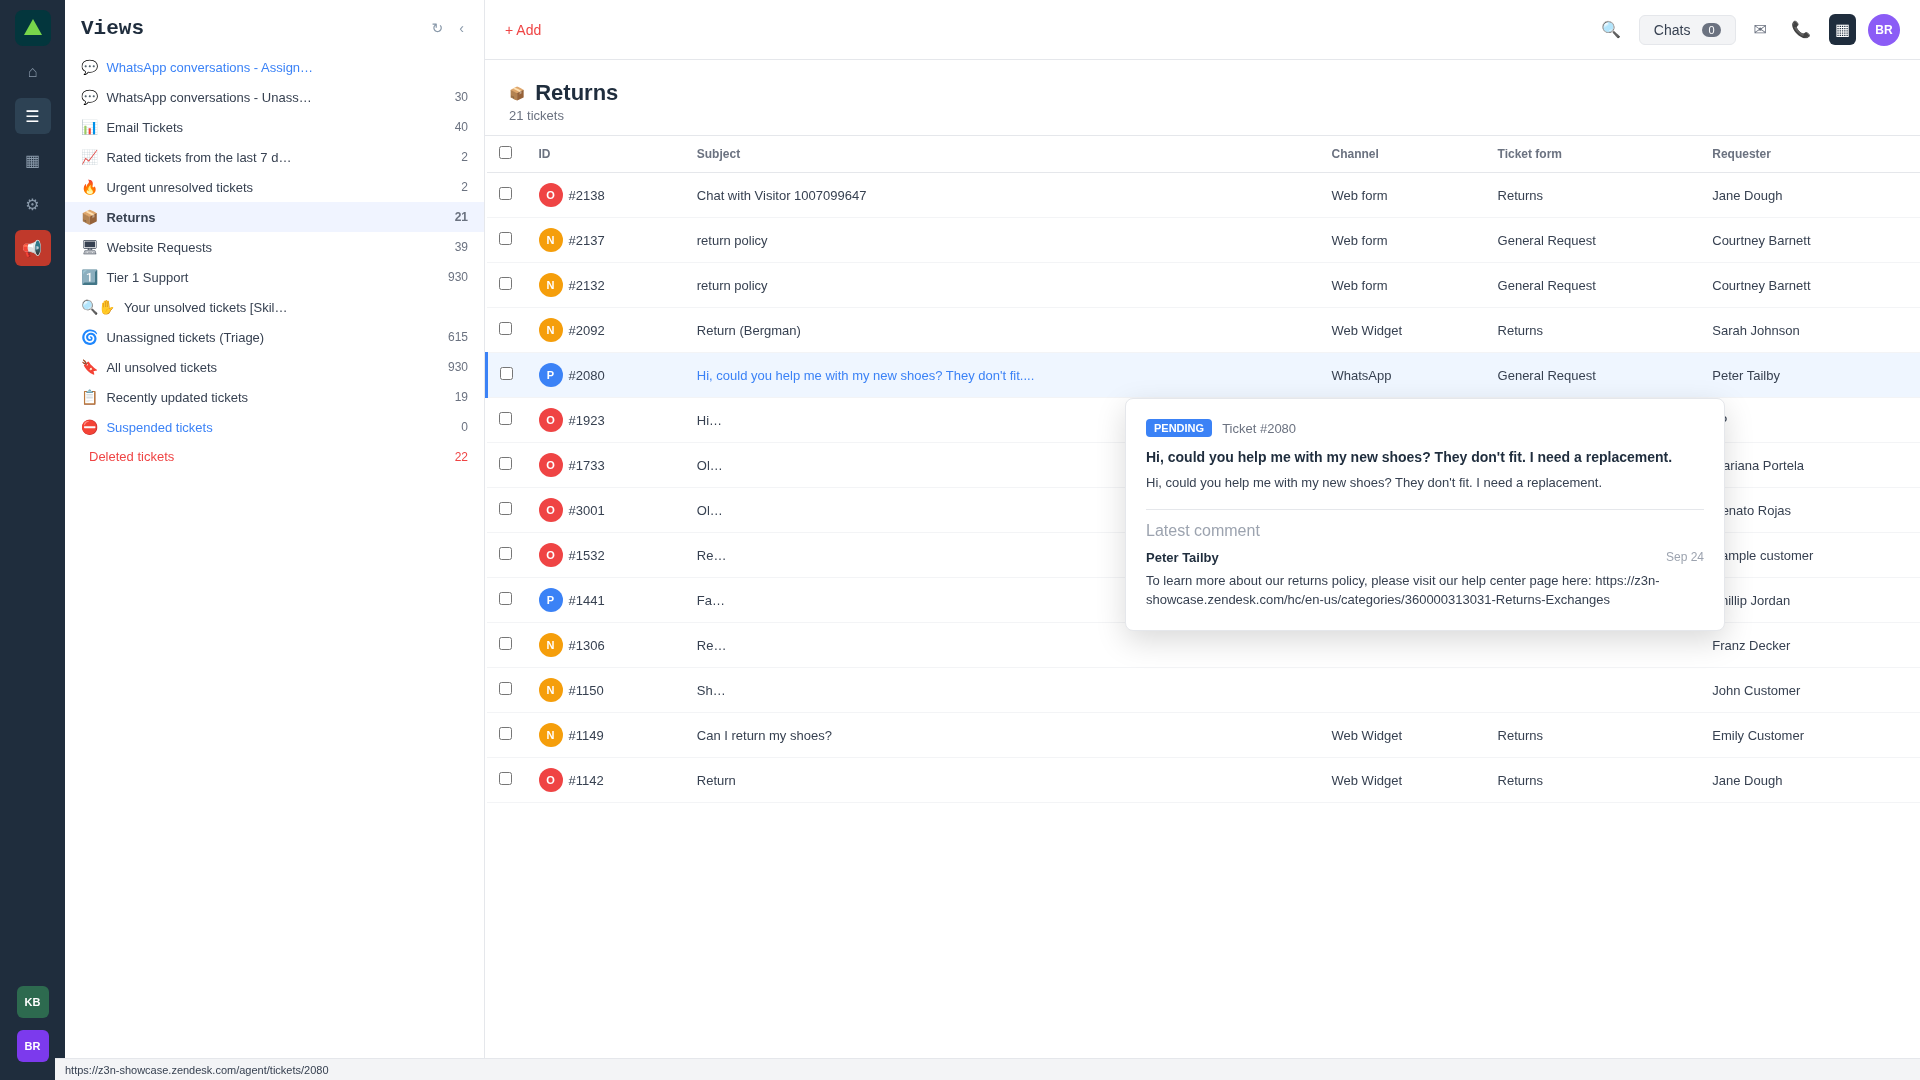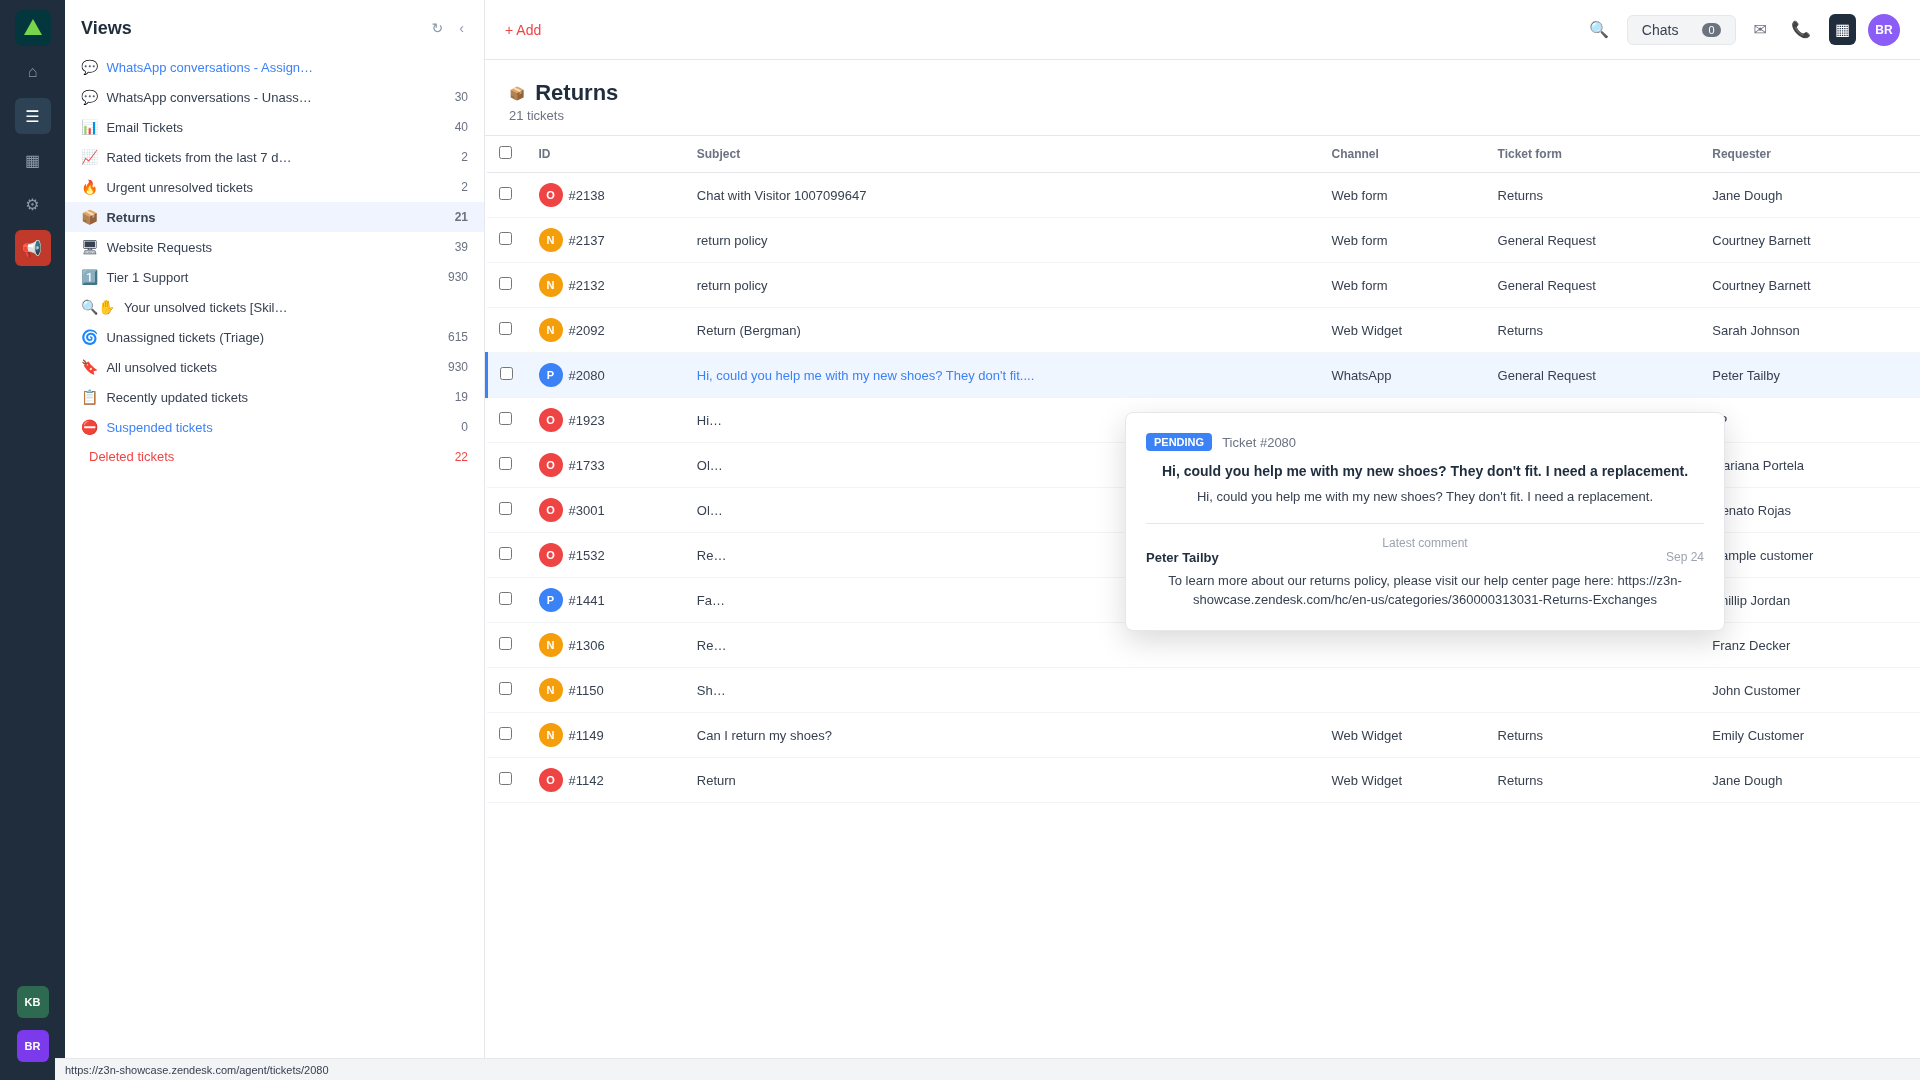--- a/index.html
+++ b/index.html
@@ -8,21 +8,21 @@
     
     .far-nav { width: 65px; background: #1f2d3d; display: flex; flex-direction: column; align-items: center; padding: 10px 0; gap: 8px; flex-shrink: 0; }
     .far-nav .logo { width: 36px; height: 36px; background: #03363d; border-radius: 8px; display: flex; align-items: center; justify-content: center; color: #78d64b; font-size: 18px; font-weight: bold; }
     .far-nav .nav-icon { width: 36px; height: 36px; display: flex; align-items: center; justify-content: center; border-radius: 6px; color: #8898a9; cursor: pointer; font-size: 16px; }
     .far-nav .nav-icon:hover, .far-nav .nav-icon.active { background: #2d4254; color: #fff; }
     .far-nav .spacer { flex: 1; }
 
     
     .sidebar { width: 420px; background: #fff; border-right: 1px solid #e5e7eb; display: flex; flex-direction: column; flex-shrink: 0; }
     .sidebar-header { padding: 16px 16px 8px; display: flex; align-items: center; justify-content: space-between; }
-    .sidebar-title { font-size: 18px; font-weight: 600; color: #1f2d3d; }
+    .sidebar-title { font-size: 21px; font-weight: 600; color: #1f2d3d; font-family: Liberation Mono, monospace; }
     .sidebar-actions { display: flex; gap: 8px; align-items: center; }
     .sidebar-action-btn { background: none; border: none; cursor: pointer; color: #8898a9; font-size: 14px; padding: 4px; }
 
     .sidebar-list { flex: 1; overflow-y: auto; padding: 4px 0; }
     .sidebar-item { display: flex; align-items: center; padding: 7px 16px; cursor: pointer; color: #374151; gap: 8px; }
     .sidebar-item.active { background: #f0f4ff; font-weight: 600; }
     .sidebar-item .item-icon { font-size: 14px; flex-shrink: 0; }
     .sidebar-item .item-label { flex: 1; font-size: 13px; white-space: nowrap; overflow: hidden; text-overflow: ellipsis; }
     .sidebar-item .item-count { font-size: 12px; color: #6b7280; flex-shrink: 0; }
     .sidebar-item.muted .item-label { color: #3b82f6; }
@@ -32,21 +32,21 @@
     .sidebar-more { padding: 10px 16px; color: #6b7280; font-size: 13px; cursor: pointer; }
 
     
     .main { flex: 1; display: flex; flex-direction: column; min-width: 0; }
 
     
     .topbar { height: 60px; background: #fff; border-bottom: 1px solid #e5e7eb; display: flex; align-items: center; padding: 0 20px; gap: 12px; flex-shrink: 0; }
     .add-btn { display: flex; align-items: center; gap: 5px; background: none; border: none; color: #ef4444; font-size: 14px; cursor: pointer; font-weight: 500; }
     .topbar-spacer { flex: 1; }
     .search-btn { background: none; border: none; cursor: pointer; color: #6b7280; font-size: 16px; padding: 6px; }
-    .chats-btn { display: flex; align-items: center; gap: 24px; background: #f3f4f6; border: 1px solid #e5e7eb; border-radius: 6px; padding: 6px 14px; cursor: pointer; font-size: 14px; color: #374151; }
+    .chats-btn { display: flex; align-items: center; gap: 12px; background: #f3f4f6; border: 1px solid #e5e7eb; border-radius: 6px; padding: 6px 14px; cursor: pointer; font-size: 14px; color: #374151; }
     .chats-badge { background: #6b7280; color: #fff; border-radius: 10px; padding: 1px 6px; font-size: 11px; }
     .topbar-icon-btn { background: none; border: none; cursor: pointer; color: #6b7280; font-size: 16px; padding: 6px; border-radius: 6px; }
     .topbar-icon-btn.active { background: #1f2d3d; color: #fff; }
     .topbar-avatar { width: 32px; height: 32px; border-radius: 50%; background: #8b5cf6; color: #fff; display: flex; align-items: center; justify-content: center; font-size: 12px; font-weight: bold; cursor: pointer; }
 
     
     .content { flex: 1; overflow: hidden; display: flex; flex-direction: column; background: #fff; }
     .content-header { padding: 20px 24px 12px; border-bottom: 1px solid #e5e7eb; }
     .content-title { display: flex; align-items: center; gap: 10px; }
     .content-title h1 { font-size: 22px; font-weight: 700; color: #1f2d3d; }
@@ -69,21 +69,21 @@
     .subject-cell.blue { color: #3b82f6; }
 
     
     .tooltip-popup { position: absolute; background: #fff; border: 1px solid #e5e7eb; border-radius: 8px; box-shadow: 0 10px 30px rgba(0,0,0,0.15); width: 600px; z-index: 100; padding: 20px; }
     .tooltip-header { display: flex; align-items: center; gap: 10px; margin-bottom: 12px; }
     .pending-badge { background: #3b82f6; color: #fff; font-size: 11px; font-weight: 700; padding: 3px 8px; border-radius: 4px; text-transform: uppercase; }
     .tooltip-ticket-num { color: #6b7280; font-size: 13px; }
     .tooltip-subject { font-size: 14px; font-weight: 700; color: #1f2d3d; margin-bottom: 8px; }
     .tooltip-body { font-size: 13px; color: #374151; line-height: 1.5; margin-bottom: 16px; }
     .tooltip-divider { height: 1px; background: #e5e7eb; margin-bottom: 12px; }
-    .latest-comment-label { font-size: 12px; color: #9ca3af; }
+    .latest-comment-label { font-size: 16px; color: #9ca3af; margin-bottom: 10px; }
     .comment-author { font-size: 13px; font-weight: 600; color: #1f2d3d; }
     .comment-date { font-size: 12px; color: #9ca3af; }
     .comment-author-row { display: flex; justify-content: space-between; align-items: center; margin-bottom: 6px; }
     .comment-text { font-size: 13px; color: #374151; line-height: 1.5; }
   </style>
 </head>
 <body>
 
 <div class="far-nav">
   <div class="logo">
@@ -400,21 +400,21 @@
       </div>
     </td>
     <td class="subject-cell">Return</td>
     <td>Web Widget</td>
     <td>Returns</td>
     <td>Jane Dough</td>
   </tr>
           </tbody>
       </table>
 
-      <div class="tooltip-popup" id="tooltip-popup" style="top: 276px; left: 640px; text-align: center;">
+      <div class="tooltip-popup" id="tooltip-popup" style="top: 262px; left: 640px;">
         <div class="tooltip-header">
           <span class="pending-badge">PENDING</span>
           <span class="tooltip-ticket-num">Ticket #2080</span>
         </div>
         <div class="tooltip-subject">Hi, could you help me with my new shoes? They don't fit. I need a replacement.</div>
         <div class="tooltip-body">Hi, could you help me with my new shoes? They don't fit. I need a replacement.</div>
         <div class="tooltip-divider"></div>
         <div class="latest-comment-label">Latest comment</div>
         <div class="comment-author-row">
           <span class="comment-author">Peter Tailby</span>

